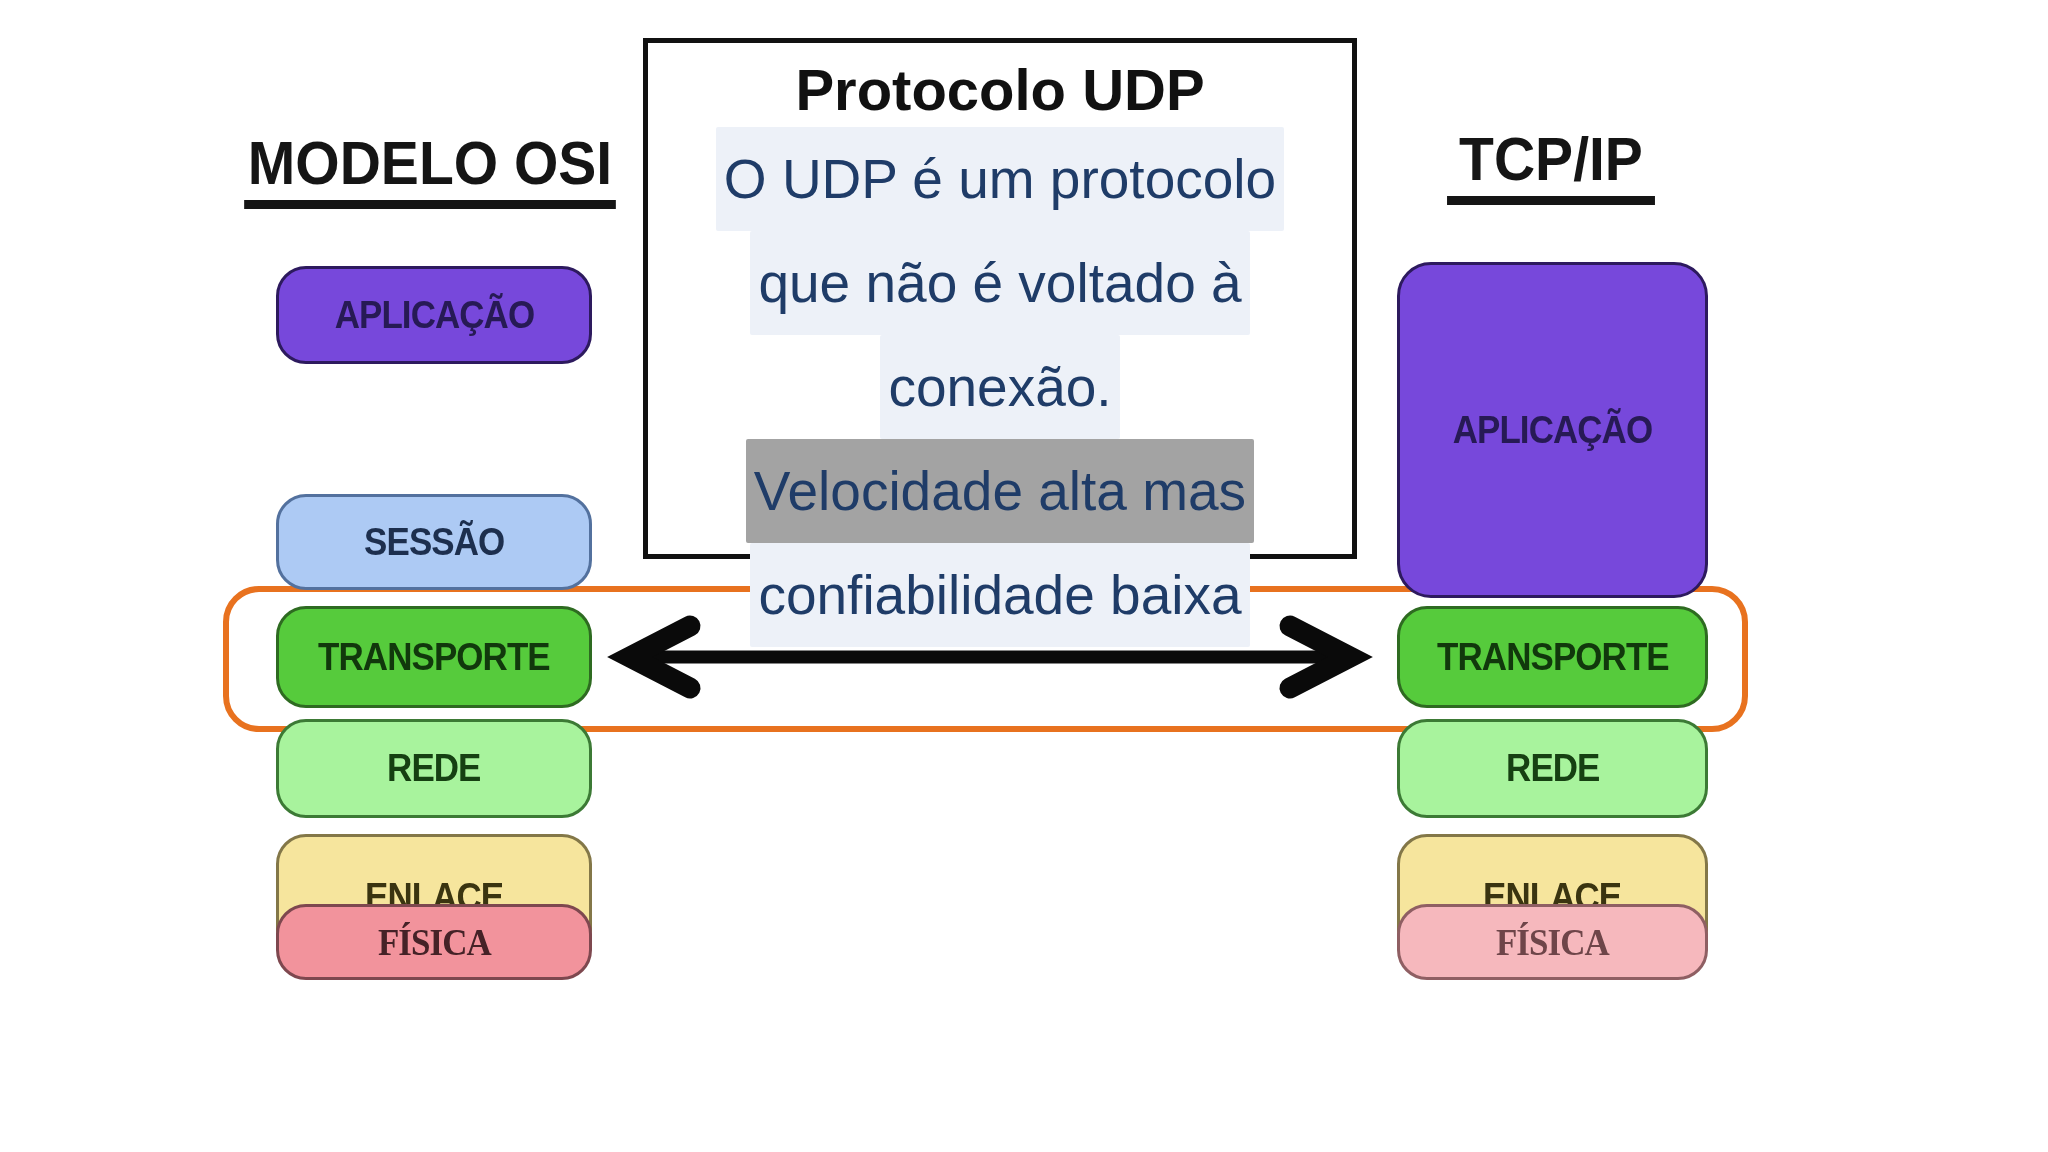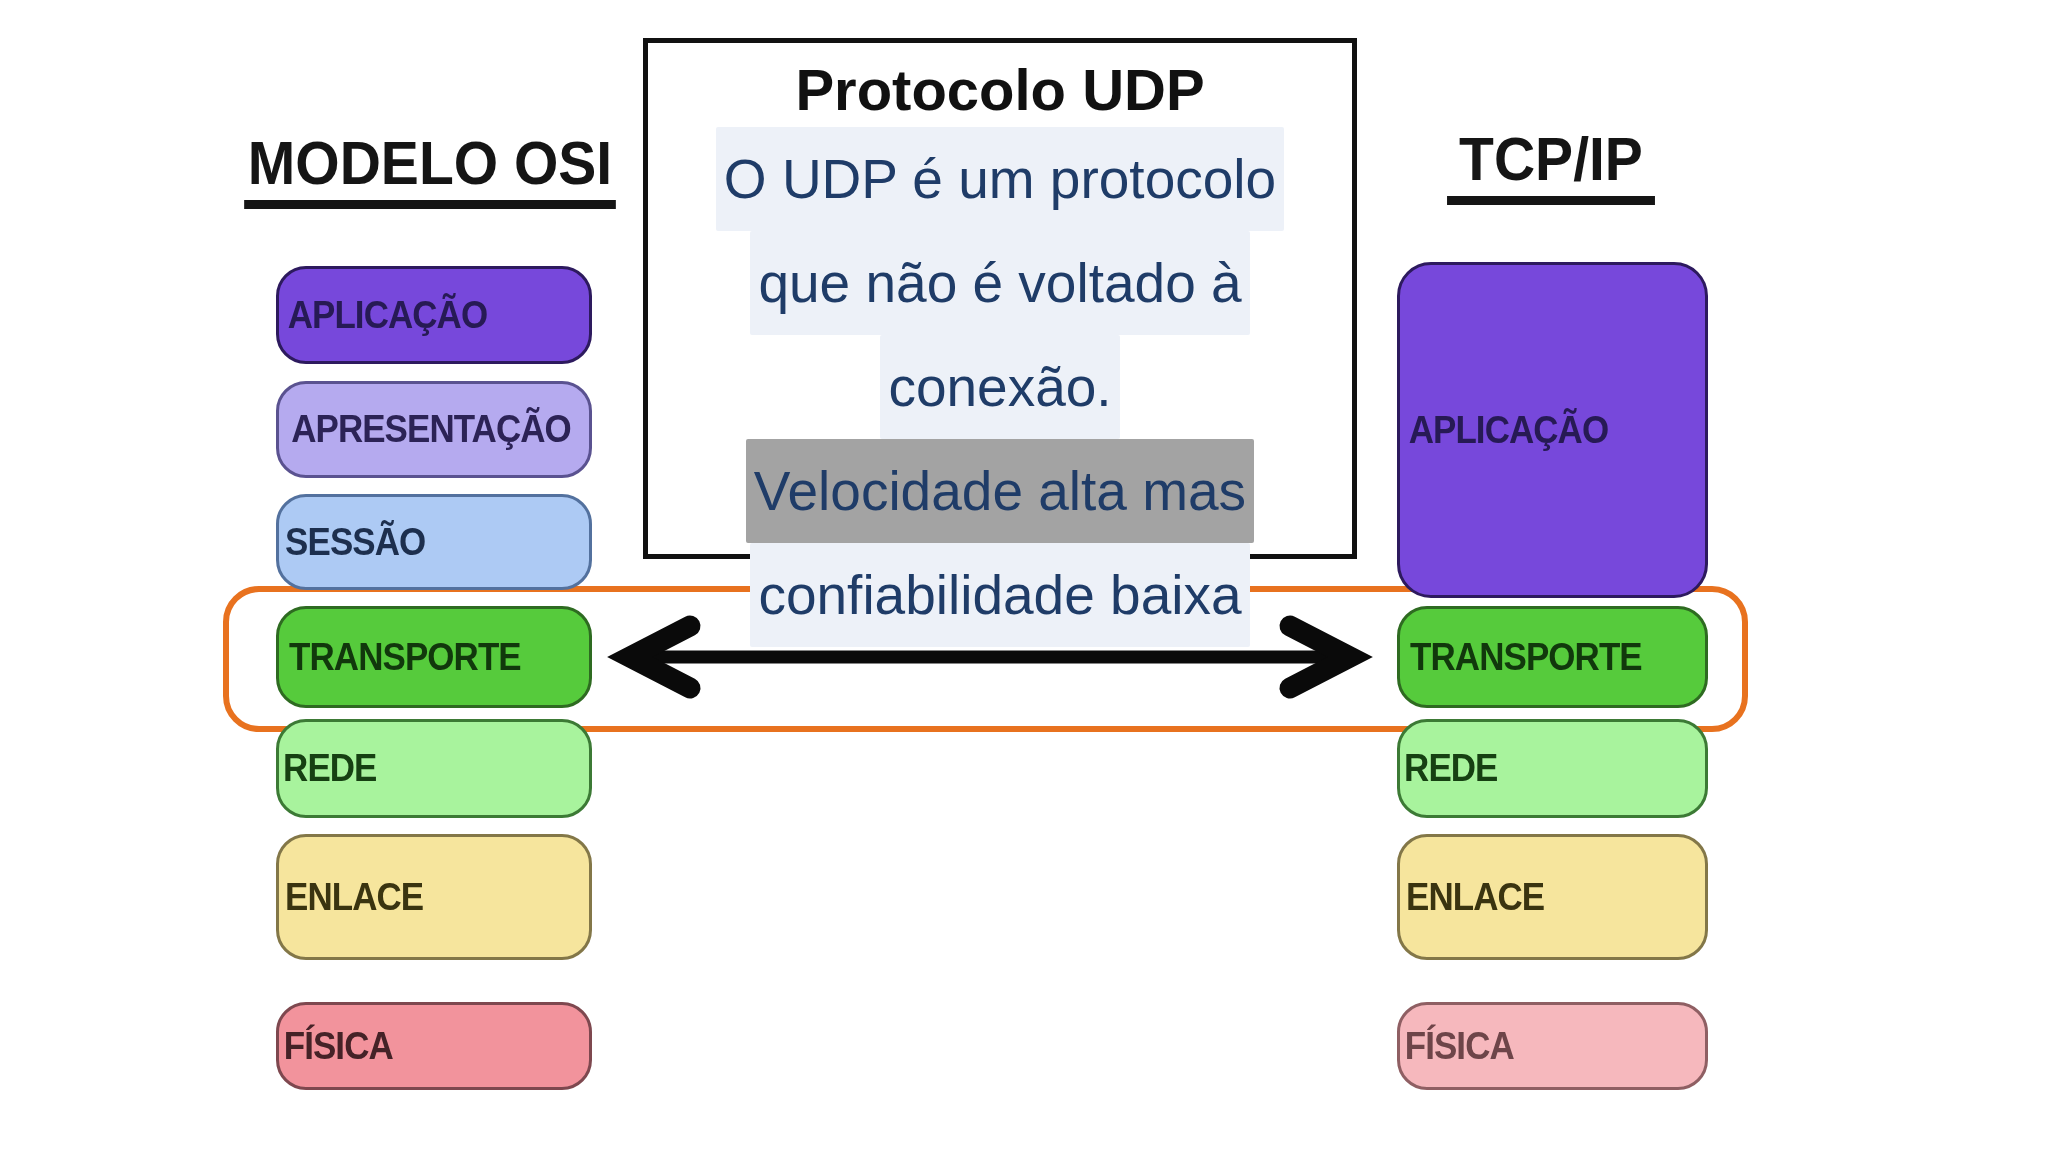--- a/index.html
+++ b/index.html
@@ -24,38 +24,38 @@
     transform-origin:center;
   }
   #osi-title{left:228px;top:130px;width:404px;}
   #tcp-title{left:1438px;top:126px;width:226px;}
 
   
   .layer{
     position:absolute;
     border:3px solid #444;
     border-radius:30px;
-    display:flex;align-items:center;justify-content:flex-start;
+    display:flex;align-items:center;justify-content:center;
     font-weight:700;
     font-size:38px;
     letter-spacing:-1px;
     z-index:2;
     box-sizing:border-box;
     white-space:nowrap;
   }
   .layer .lbl{transform:scaleX(0.92);}
   .left-col{left:276px;width:316px;}
   .right-col{left:1397px;width:311px;}
   .row1{top:266px;height:98px;}
   .row2{top:381px;height:97px;}
   .row3{top:494px;height:96px;}
   .row4{top:606px;height:102px;}
   .row5{top:719px;height:99px;}
   .row6{top:834px;height:126px;}
-  .row7{top:1002px;height:88px;}
+  .row7{top:904px;height:76px;font-family:Liberation Serif, serif;}
   #tcp-aplicacao{top:262px;height:336px;border-radius:34px;}
 
   
   .note{
     position:absolute;
     left:643px;top:38px;width:714px;height:521px;
     background:#ffffff;
     border:5px solid #111111;
     box-sizing:border-box;
     z-index:3;
@@ -100,23 +100,20 @@
 
 <div class="canvas">
 
   <div class="col-title" id="osi-title">MODELO OSI</div>
   <div class="col-title" id="tcp-title">TCP/IP</div>
 
   <div class="transport-outline" style="border-color: rgb(232, 114, 31);"></div>
 
   <div class="layer left-col row1" style="background: rgb(119, 72, 219); border-color: rgb(45, 26, 94); color: rgb(39, 26, 85);">
     <span class="lbl">APLICAÇÃO</span>
-  </div>
-  <div class="layer left-col row2" style="background: rgb(181, 170, 239); border-color: rgb(90, 82, 144); color: rgb(44, 35, 86);">
-    <span class="lbl">APRESENTAÇÃO</span>
   </div>
   <div class="layer left-col row3" style="background: rgb(173, 202, 244); border-color: rgb(83, 113, 158); color: rgb(29, 47, 78);">
     <span class="lbl">SESSÃO</span>
   </div>
   <div class="layer left-col row4" style="background: rgb(86, 203, 60); border-color: rgb(46, 107, 33); color: rgb(17, 56, 12);">
     <span class="lbl">TRANSPORTE</span>
   </div>
   <div class="layer left-col row5" style="background: rgb(168, 243, 157); border-color: rgb(60, 122, 53); color: rgb(22, 64, 18);">
     <span class="lbl">REDE</span>
   </div>

